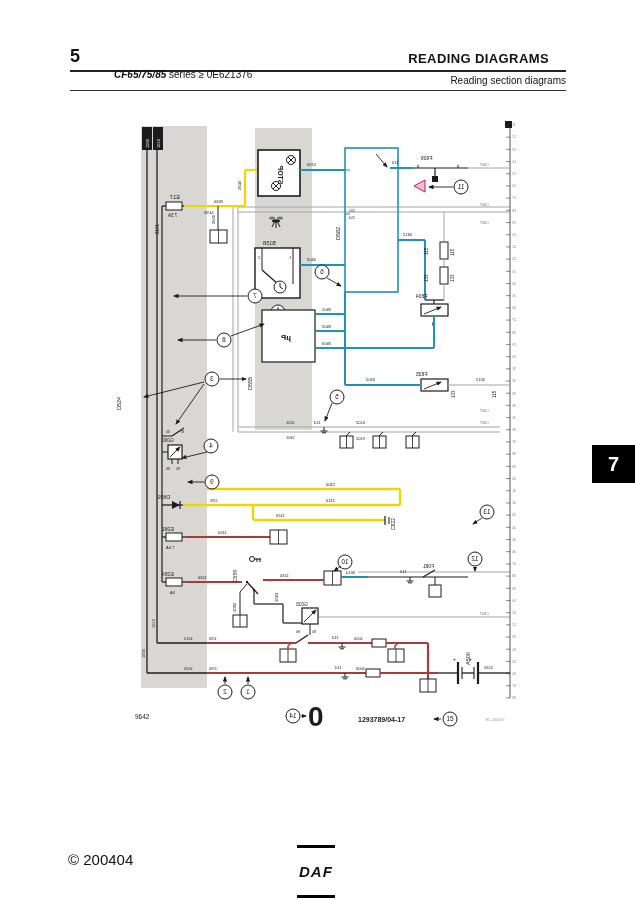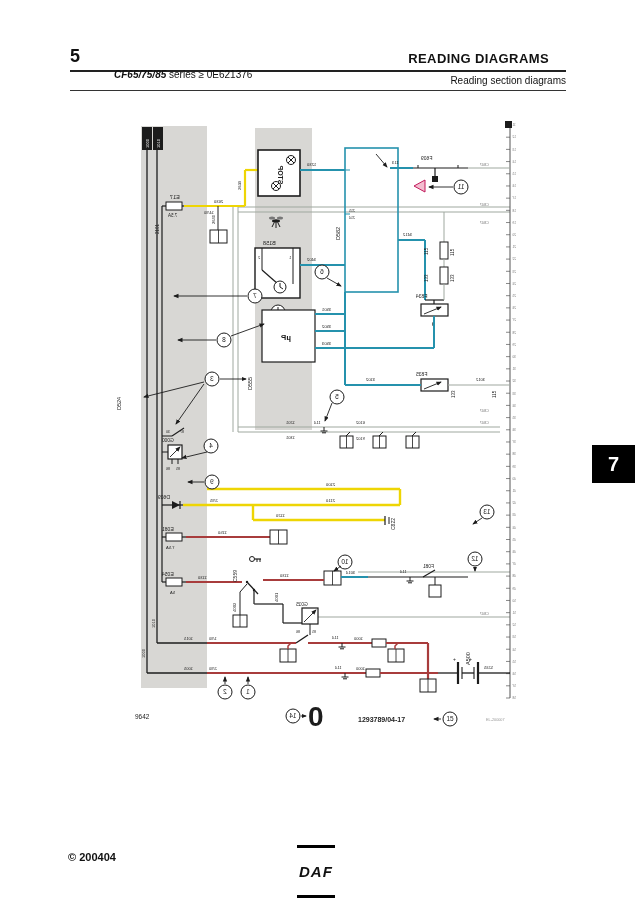--- a/index.html
+++ b/index.html
@@ -9,21 +9,21 @@
   .hdr-title{position:absolute;right:86px;top:51px;font-size:13px;font-weight:bold;letter-spacing:.4px;text-align:right;}
   .rule1{position:absolute;left:70px;top:70px;width:496px;height:2px;background:#222;}
   .series-line{position:absolute;left:70px;top:69px;font-size:10px;margin-left:44px;}
   .series{font-weight:bold;font-style:italic;}
   .hdr-sub{position:absolute;right:69px;top:75px;font-size:10px;}
   .rule2{position:absolute;left:70px;top:90px;width:496px;height:1px;background:#333;}
   .tab7{position:absolute;right:0;top:445px;width:43px;height:38px;background:#000;color:#fff;
         display:flex;align-items:center;justify-content:center;font-size:20px;font-weight:bold;}
   .diagram{position:absolute;left:128px;top:118px;width:392px;height:622px;}
   .diagram svg{overflow:visible;}
-  .f-copy{position:absolute;left:68px;top:851px;font-size:11px;font-weight:bold;}
+  .f-copy{position:absolute;left:68px;top:851px;font-size:15px;font-weight:normal;}
   .daf-logo{position:absolute;left:297px;top:845px;font-size:15px;font-weight:bold;font-style:italic;
             letter-spacing:1px;border-top:3px solid #000;border-bottom:3px solid #000;padding:16px 2px;line-height:15px;}
   .f-page{position:absolute;right:69px;top:900px;font-size:11px;font-weight:bold;}
   .watermark{position:absolute;left:424px;top:868px;font-size:14px;font-weight:bold;
              font-family:"Liberation Mono",monospace;color:#2222bb;}
 </style>
 </head>
 <body>
 
 <div class="page">

